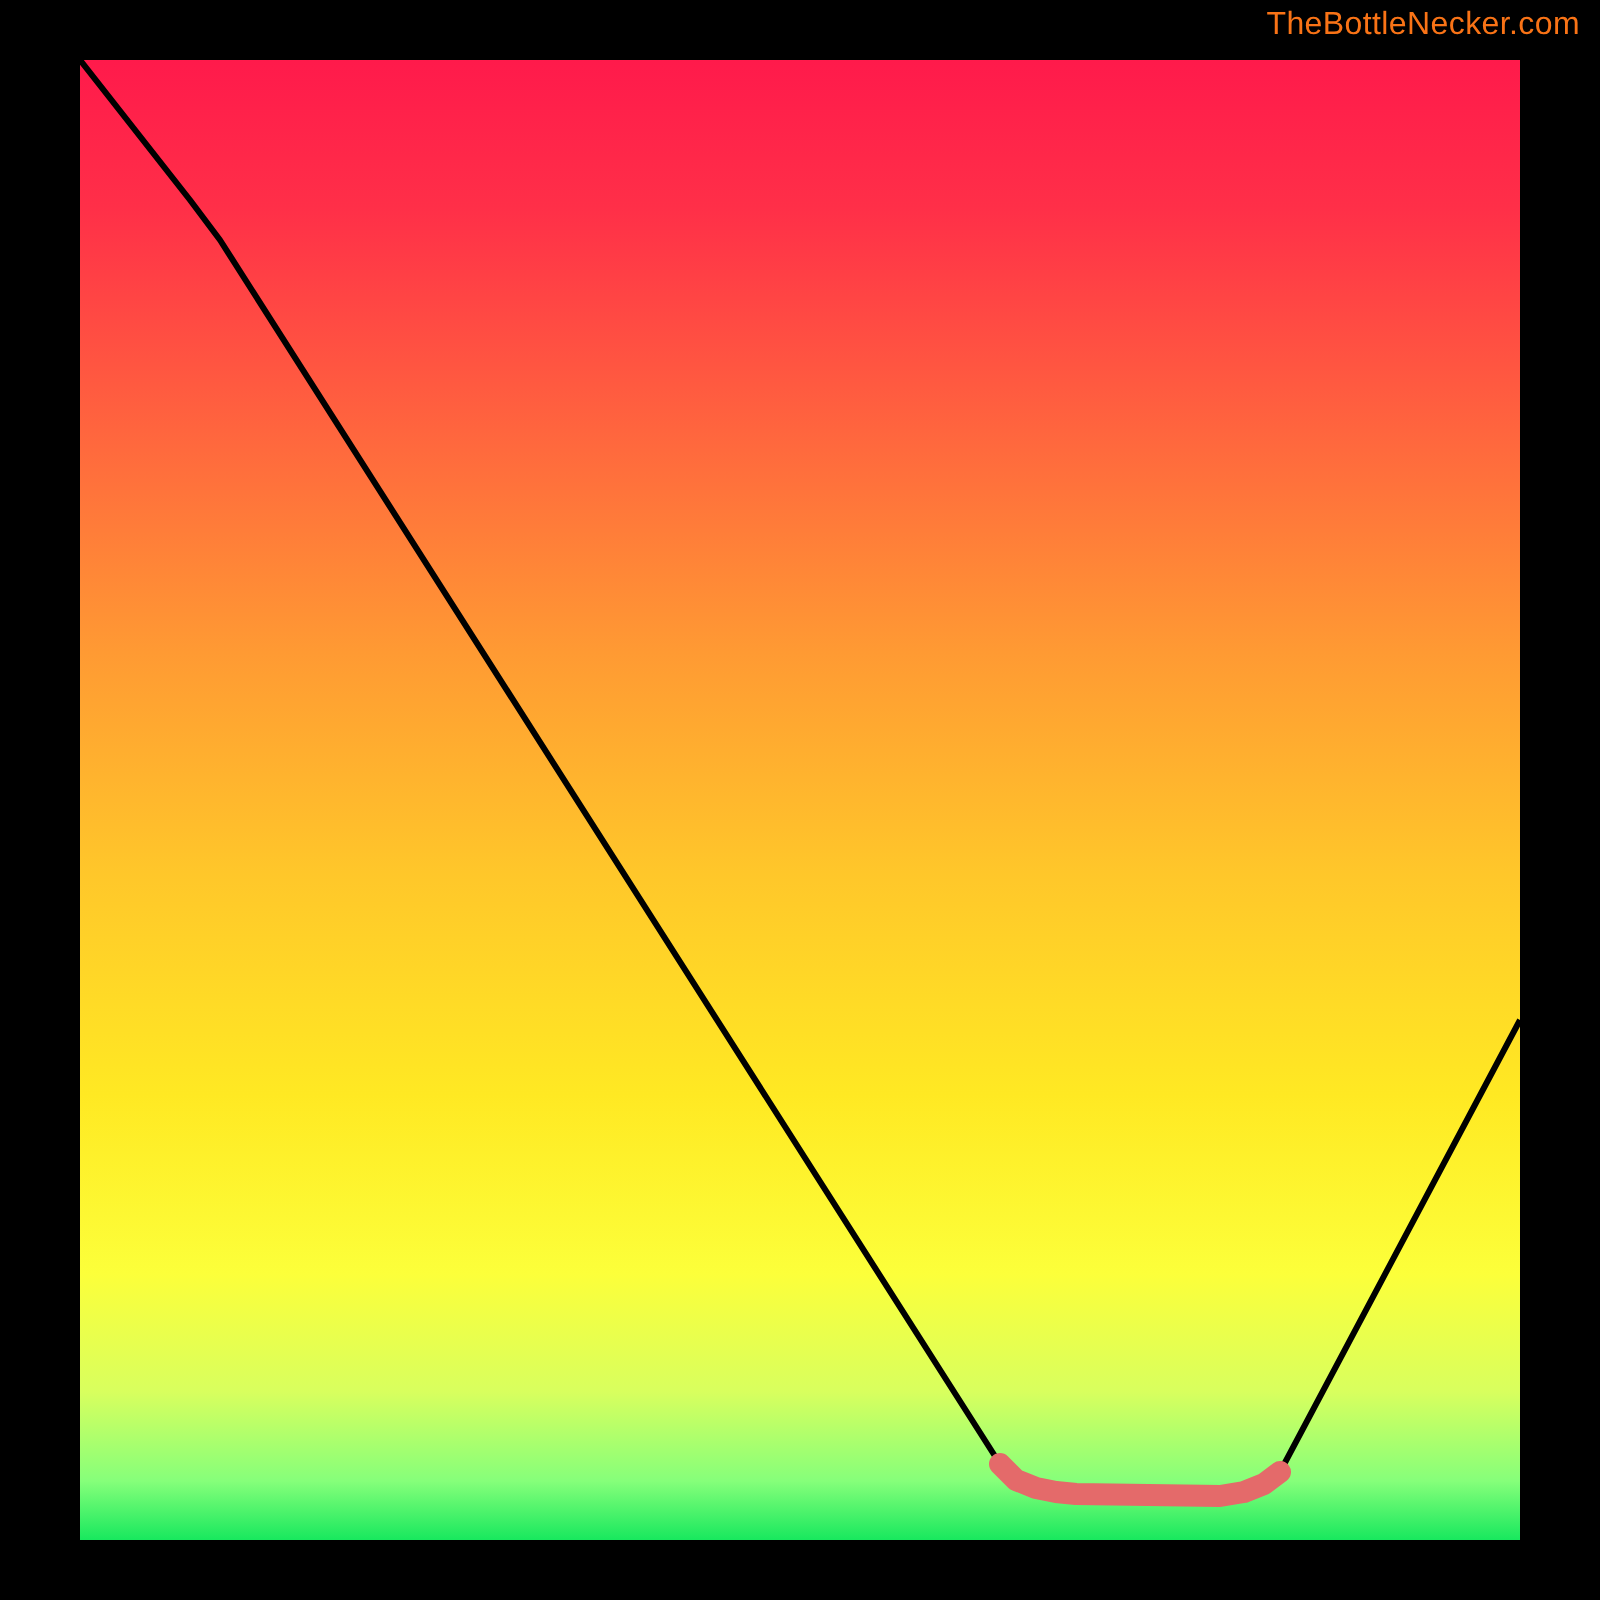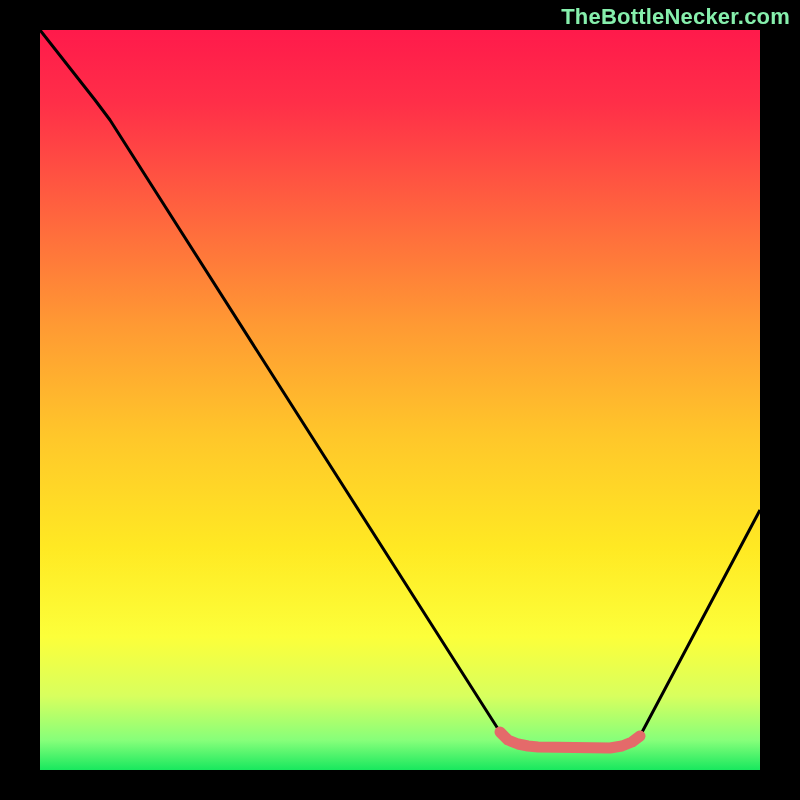--- a/index.html
+++ b/index.html
@@ -14,23 +14,23 @@
   .frame {
     position: relative;
     width: 800px;
     height: 800px;
     background: #000;
   }
   .watermark {
     position: absolute;
     top: 4px;
     right: 10px;
-    color: #86efac;
-    font-size: 22px;
-    font-weight: 700;
+    color: #f97316;
+    font-size: 16px;
+    font-weight: 400;
     letter-spacing: 0.2px;
     z-index: 10;
   }
   .plot-area {
     position: absolute;
     left: 40px;
     top: 30px;
     width: 720px;
     height: 740px;
     overflow: hidden;

